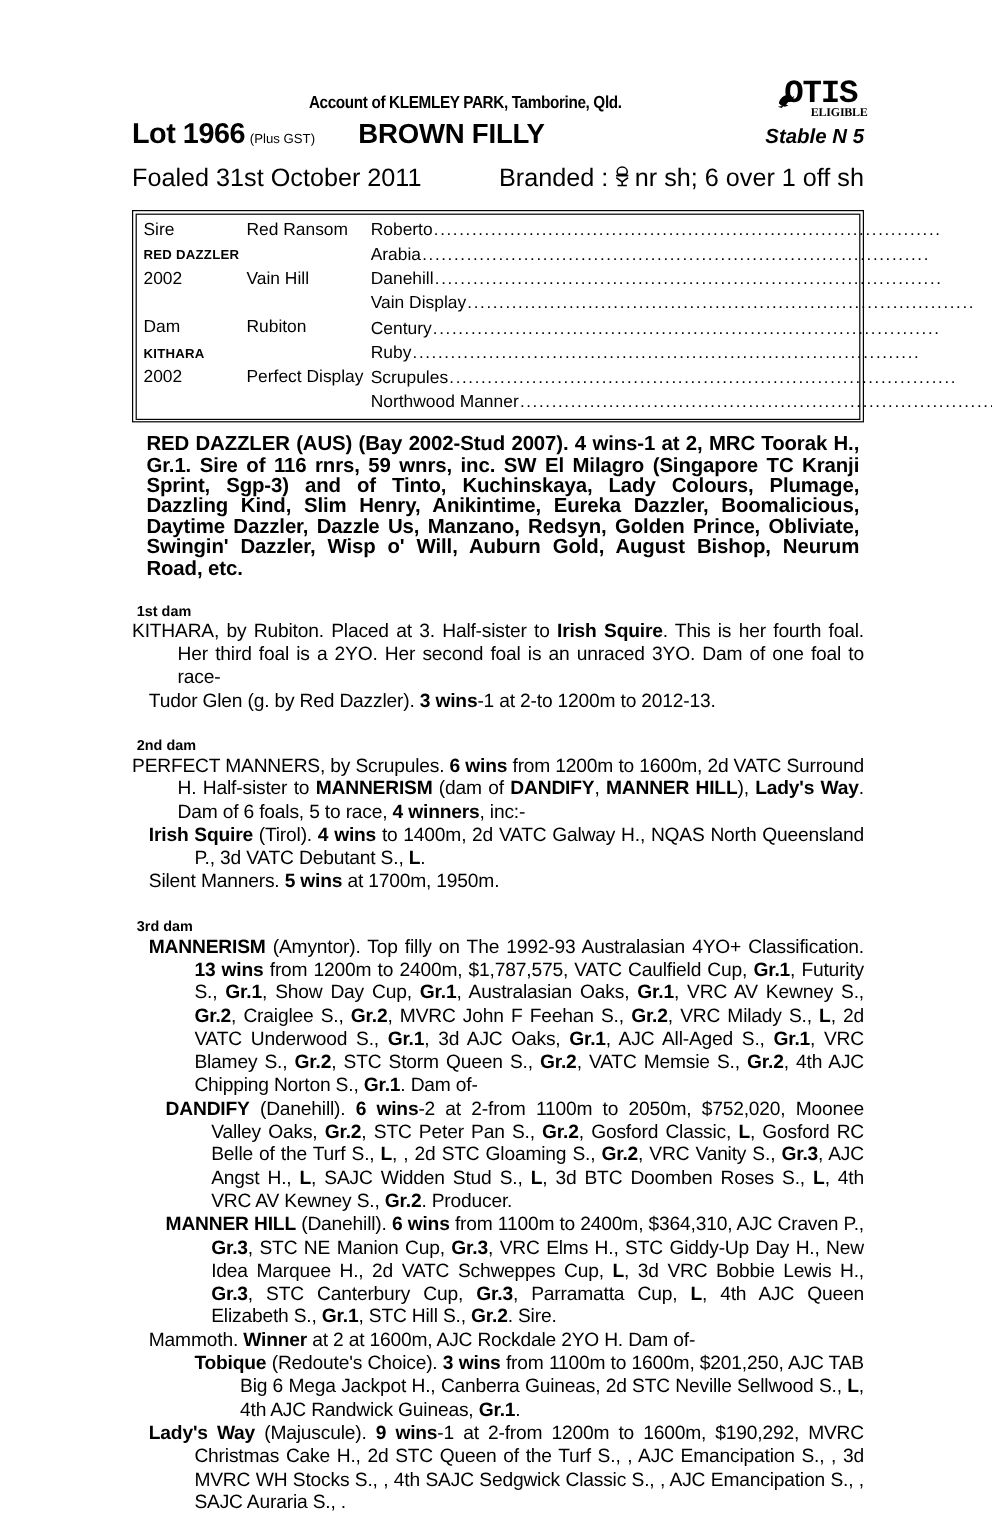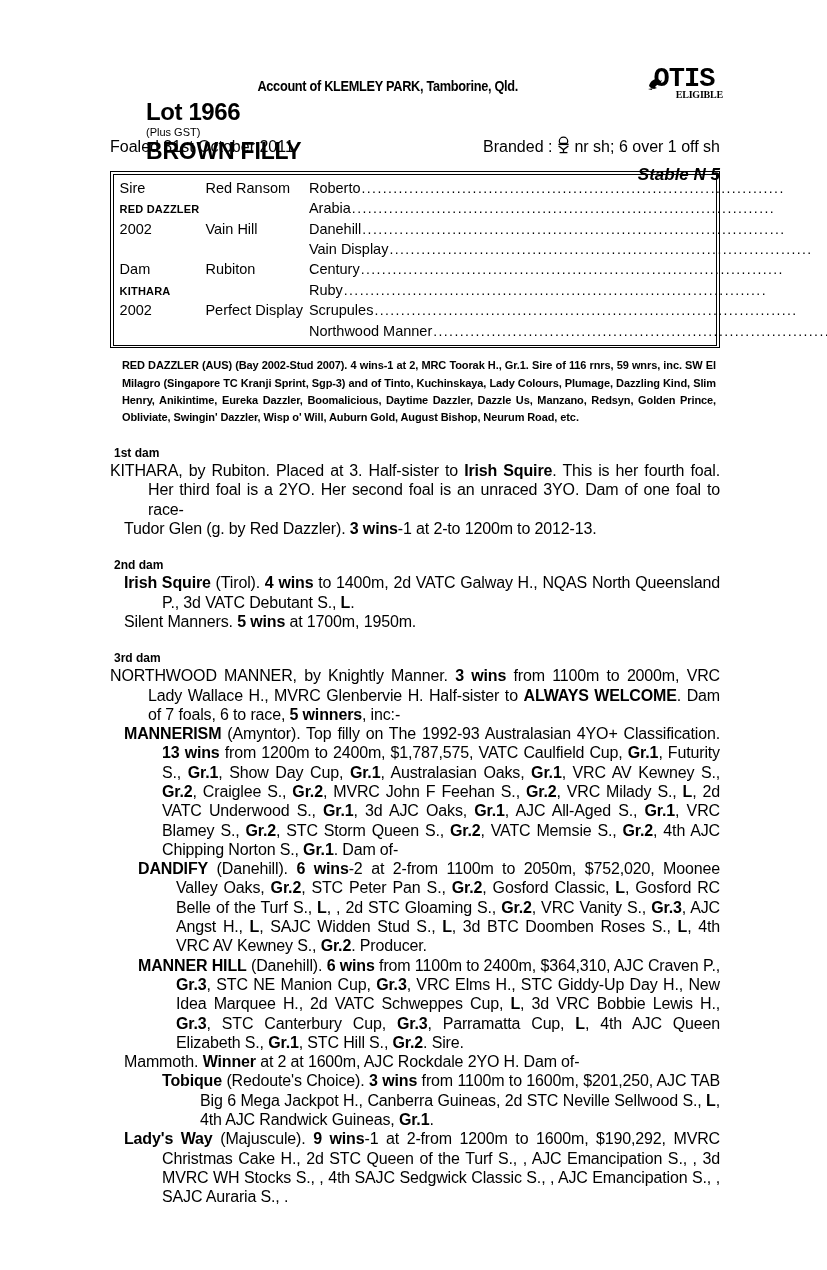--- a/index.html
+++ b/index.html
@@ -31,21 +31,20 @@
     transform: scaleX(0.88);
     transform-origin: center;
     margin-bottom: 2px;
     padding-right: 62px;
   }
   .lot-row {
     display: flex;
     align-items: baseline;
     margin-top: 4px;
     height: 30px;
-    flex-direction: column;
   }
   .lot-no {
     font-weight: bold;
     font-size: 24px;
     letter-spacing: -0.4px;
   }
   .plus-gst {
     font-size: 11px;
     margin-left: 4px;
   }
@@ -58,21 +57,21 @@
   .stable {
     margin-left: auto;
     font-weight: bold;
     font-size: 17px;
     font-style: italic;
   }
   .foaled-row {
     display: flex;
     align-items: baseline;
     margin-top: 9px;
-    font-size: 16px;
+    font-size: 21px;
   }
   .foaled { }
   .branded {
     margin-left: auto;
     display: flex;
     align-items: center;
     white-space: nowrap;
   }
   .brand-glyph {
     display: inline-block;
@@ -148,21 +147,21 @@
     white-space: nowrap;
     margin: 0 1px;
     letter-spacing: 1.4px;
     font-size: 14px;
   }
 
   
   .sire-blurb {
     margin-top: 9px;
     font-weight: bold;
-    font-size: 11px;
+    font-size: 17px;
     line-height: 17.2px;
     text-align: justify;
     padding: 0 4px 0 12px;
     letter-spacing: -0.1px;
   }
 
   
   .dam-head {
     font-weight: bold;
     font-size: 12px;
@@ -320,27 +319,27 @@
     </div>
   </div>
 
   <div class="sire-blurb">RED DAZZLER (AUS) (Bay 2002-Stud 2007). 4 wins-1 at 2, MRC Toorak H., Gr.1. Sire of 116 rnrs, 59 wnrs, inc. SW El Milagro (Singapore TC Kranji Sprint, Sgp-3) and of Tinto, Kuchinskaya, Lady Colours, Plumage, Dazzling Kind, Slim Henry, Anikintime, Eureka Dazzler, Boomalicious, Daytime Dazzler, Dazzle Us, Manzano, Redsyn, Golden Prince, Obliviate, Swingin' Dazzler, Wisp o' Will, Auburn Gold, August Bishop, Neurum Road, etc.</div>
 
   <div class="dam-head">1st dam</div>
   <div class="p lvl0 hang">KITHARA, by Rubiton. Placed at 3. Half-sister to <b>Irish Squire</b>. This is her fourth foal. Her third foal is a 2YO. Her second foal is an unraced 3YO. Dam of one foal to race-</div>
   <div class="p ind-flat1">Tudor Glen (g. by Red Dazzler). <b>3 wins</b>-1 at 2-to 1200m to 2012-13.</div>
 
   <div class="dam-head">2nd dam</div>
+  <div class="p lvl0 hang">PERFECT MANNERS, by Scrupules. <b>6 wins</b> from 1200m to 1600m, 2d VATC Surround H. Half-sister to <b>MANNERISM</b> (dam of <b>DANDIFY</b>, <b>MANNER HILL</b>), <b>Lady's Way</b>. Dam of 6 foals, 5 to race, <b>4 winners</b>, inc:-</div>
   <div id="second-progeny">
       <div class="p ind1"><b>Irish Squire</b> (Tirol). <b>4 wins</b> to 1400m, 2d VATC Galway H., NQAS North Queensland P., 3d VATC Debutant S., <b>L</b>.</div>
       <div class="p ind-flat1">Silent Manners. <b>5 wins</b> at 1700m, 1950m.</div>
     </div>
 
   <div class="dam-head">3rd dam</div>
-  <div class="p lvl0 hang">NORTHWOOD MANNER, by Knightly Manner. <b>3 wins</b> from 1100m to 2000m, VRC Lady Wallace H., MVRC Glenbervie H. Half-sister to <b>ALWAYS WELCOME</b>. Dam of 7 foals, 6 to race, <b>5 winners</b>, inc:-</div>
   <div id="third-progeny">
       <div class="p ind1"><b>MANNERISM</b> (Amyntor). Top filly on The 1992-93 Australasian 4YO+ Classification. <b>13 wins</b> from 1200m to 2400m, $1,787,575, VATC Caulfield Cup, <b>Gr.1</b>, Futurity S., <b>Gr.1</b>, Show Day Cup, <b>Gr.1</b>, Australasian Oaks, <b>Gr.1</b>, VRC AV Kewney S., <b>Gr.2</b>, Craiglee S., <b>Gr.2</b>, MVRC John F Feehan S., <b>Gr.2</b>, VRC Milady S., <b>L</b>, 2d VATC Underwood S., <b>Gr.1</b>, 3d AJC Oaks, <b>Gr.1</b>, AJC All-Aged S., <b>Gr.1</b>, VRC Blamey S., <b>Gr.2</b>, STC Storm Queen S., <b>Gr.2</b>, VATC Memsie S., <b>Gr.2</b>, 4th AJC Chipping Norton S., <b>Gr.1</b>. Dam of-</div>
       <div class="p ind2"><b>DANDIFY</b> (Danehill). <b>6 wins</b>-2 at 2-from 1100m to 2050m, $752,020, Moonee Valley Oaks, <b>Gr.2</b>, STC Peter Pan S., <b>Gr.2</b>, Gosford Classic, <b>L</b>, Gosford RC Belle of the Turf S., <b>L</b>, , 2d STC Gloaming S., <b>Gr.2</b>, VRC Vanity S., <b>Gr.3</b>, AJC Angst H., <b>L</b>, SAJC Widden Stud S., <b>L</b>, 3d BTC Doomben Roses S., <b>L</b>, 4th VRC AV Kewney S., <b>Gr.2</b>. Producer.</div>
       <div class="p ind2"><b>MANNER HILL</b> (Danehill). <b>6 wins</b> from 1100m to 2400m, $364,310, AJC Craven P., <b>Gr.3</b>, STC NE Manion Cup, <b>Gr.3</b>, VRC Elms H., STC Giddy-Up Day H., New Idea Marquee H., 2d VATC Schweppes Cup, <b>L</b>, 3d VRC Bobbie Lewis H., <b>Gr.3</b>, STC Canterbury Cup, <b>Gr.3</b>, Parramatta Cup, <b>L</b>, 4th AJC Queen Elizabeth S., <b>Gr.1</b>, STC Hill S., <b>Gr.2</b>. Sire.</div>
       <div class="p ind1">Mammoth. <b>Winner</b> at 2 at 1600m, AJC Rockdale 2YO H. Dam of-</div>
       <div class="p ind3"><b>Tobique</b> (Redoute's Choice). <b>3 wins</b> from 1100m to 1600m, $201,250, AJC TAB Big 6 Mega Jackpot H., Canberra Guineas, 2d STC Neville Sellwood S., <b>L</b>, 4th AJC Randwick Guineas, <b>Gr.1</b>.</div>
       <div class="p ind1"><b>Lady's Way</b> (Majuscule). <b>9 wins</b>-1 at 2-from 1200m to 1600m, $190,292, MVRC Christmas Cake H., 2d STC Queen of the Turf S., , AJC Emancipation S., , 3d MVRC WH Stocks S., , 4th SAJC Sedgwick Classic S., , AJC Emancipation S., , SAJC Auraria S., .</div>
     </div>
 
 </div>

